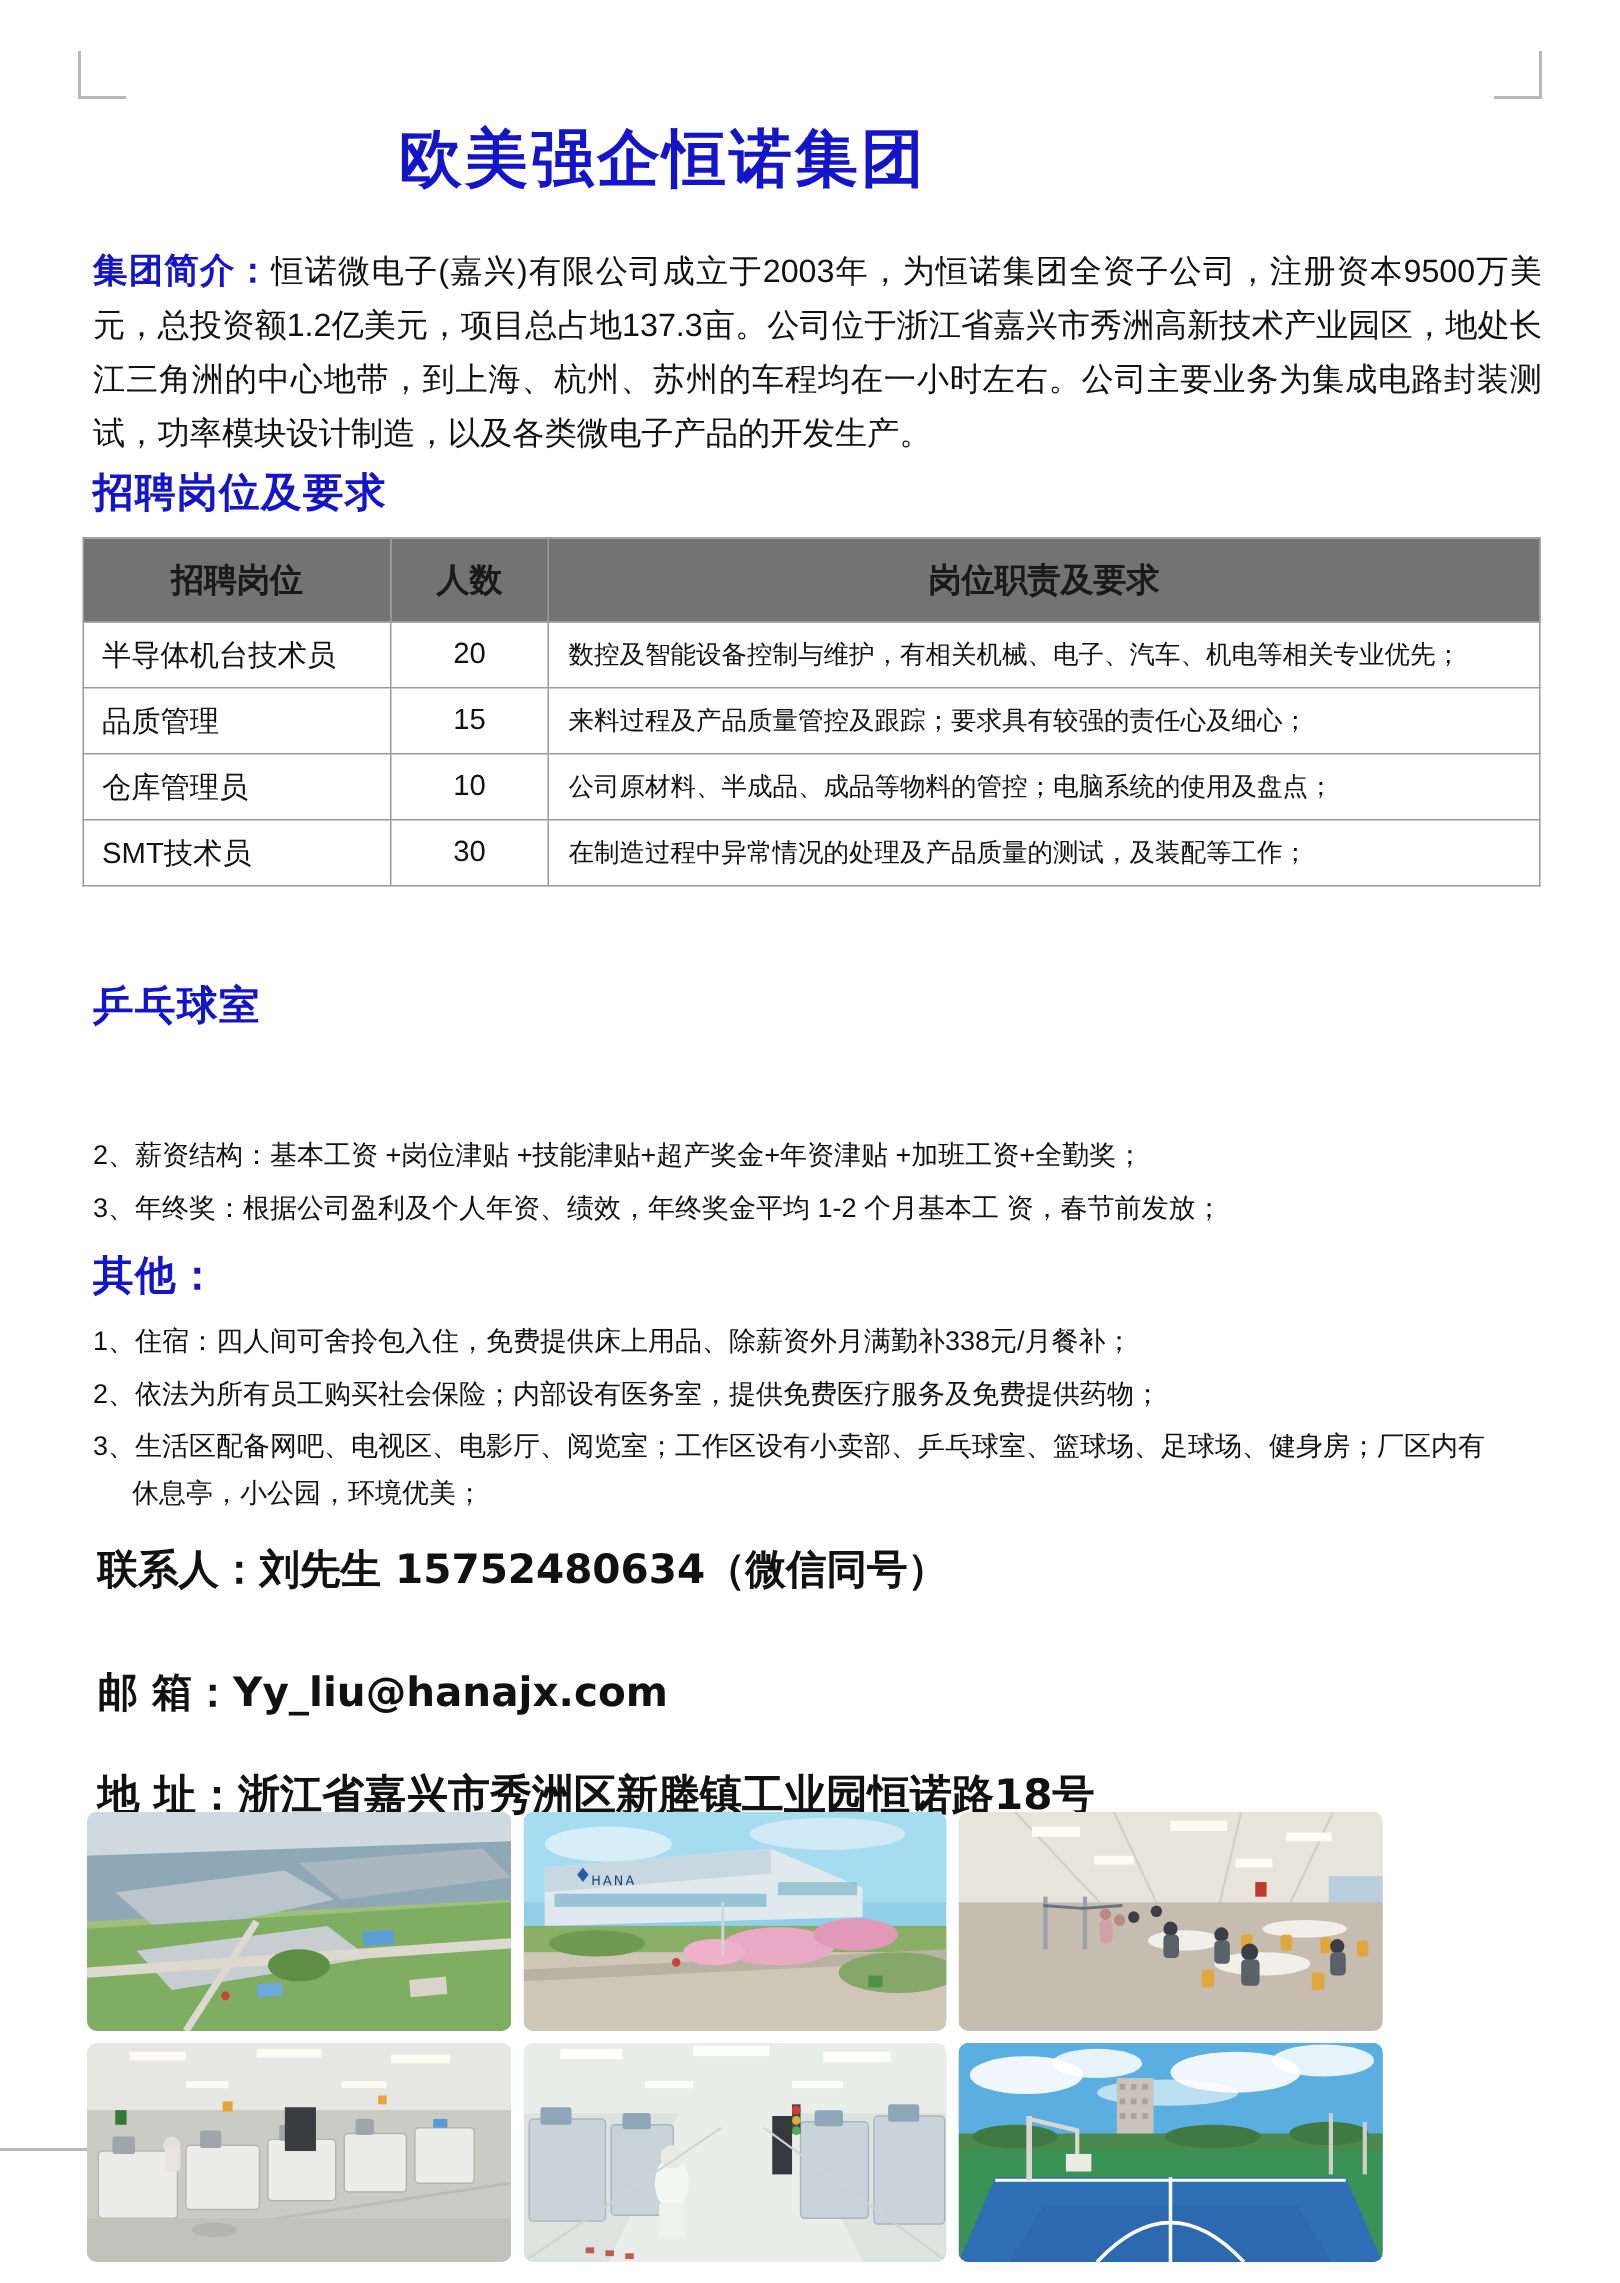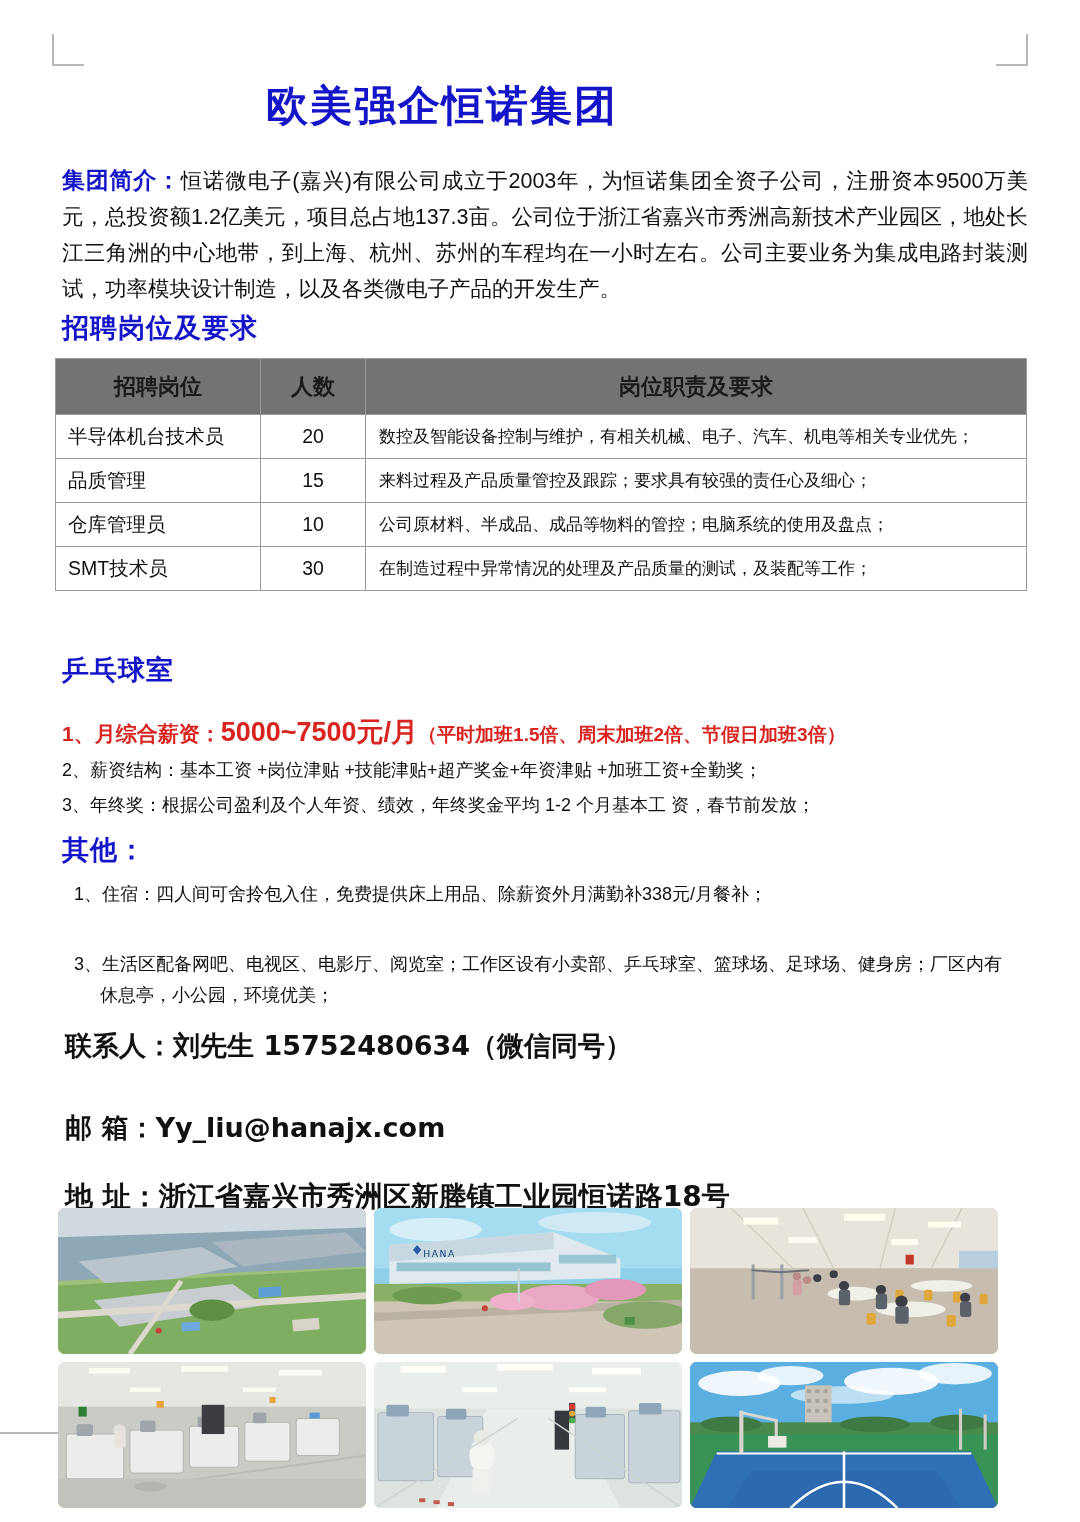--- a/index.html
+++ b/index.html
@@ -68,40 +68,40 @@
   }
   .sal-1 .big { font-size:27px; font-weight:bold; }
   .sal-1 .note { font-size:19px; font-weight:bold; }
   .sal-line {
     position:absolute; left:62px; font-size:18px; color:#111;
   }
   #sal-2 { top:758px; }
   #sal-3 { top:793px; }
 
   
-  .oth-line { position:absolute; left:62px; font-size:18px; color:#111;margin-left:12px; }
+  .oth-line { position:absolute; left:62px; font-size:18px; color:#111; }
   #oth-1 { top:882px; }
   #oth-2 { top:917px; }
   #oth-3 { top:952px; }
   #oth-3b { top:983px; left:88px; }
 
   
   .contact {
     position:absolute; left:65px;
     font-size:27px; font-weight:bold; color:#111;
     font-family:"DejaVu Sans","Liberation Sans",sans-serif;
   }
   #c-person { top:1028px; }
   #c-mail   { top:1110px; }
   #c-addr   { top:1178px; font-size:28px; }
 
   
   .photos {
     position:absolute; top:1208px; left:58px;
-    width:940px; height:300px;
+    width:864px; height:300px;
     display:grid; grid-template-columns:repeat(3,1fr);
     grid-template-rows:repeat(2,1fr); gap:8px;
   }
   .ph { border-radius:7px; overflow:hidden; position:relative; }
   .ph svg { display:block; width:100%; height:100%; }
 </style>
 </head>
 <body>
 
 <div class="page">
@@ -152,29 +152,27 @@
           <td class="c-pos">SMT技术员</td>
           <td class="c-num">30</td>
           <td class="c-dut">在制造过程中异常情况的处理及产品质量的测试，及装配等工作；</td>
         </tr>
       </tbody>
     </table>
   </div>
 
   <div class="sec-head" id="h-sal">乒乓球室</div>
 
-  <div class="sal-1">
-    <span>1、月综合薪资：</span><span class="big">5000~7500元/月</span><span class="note">（平时加班1.5倍、周末加班2倍、节假日加班3倍）</span>
-  </div>
   <div class="sal-line" id="sal-2">2、薪资结构：基本工资 +岗位津贴 +技能津贴+超产奖金+年资津贴 +加班工资+全勤奖；</div>
   <div class="sal-line" id="sal-3">3、年终奖：根据公司盈利及个人年资、绩效，年终奖金平均 1-2 个月基本工 资，春节前发放；</div>
 
   <div class="sec-head" id="h-other">其他：</div>
 
   <div class="oth-line" id="oth-1">1、住宿：四人间可舍拎包入住，免费提供床上用品、除薪资外月满勤补338元/月餐补；</div>
+  <div class="oth-line" id="oth-2">2、依法为所有员工购买社会保险；内部设有医务室，提供免费医疗服务及免费提供药物；</div>
   <div class="oth-line" id="oth-3">3、生活区配备网吧、电视区、电影厅、阅览室；工作区设有小卖部、乒乓球室、篮球场、足球场、健身房；厂区内有</div>
   <div class="oth-line" id="oth-3b">休息亭，小公园，环境优美；</div>
 
   <div class="contact" id="c-person">联系人：刘先生  15752480634（微信同号）</div>
   <div class="contact" id="c-mail">邮  箱：Yy_liu@hanajx.com</div>
   <div class="contact" id="c-addr">地 址：浙江省嘉兴市秀洲区新塍镇工业园恒诺路18号</div>
 
   <div class="photos">
 
     <div class="ph">

